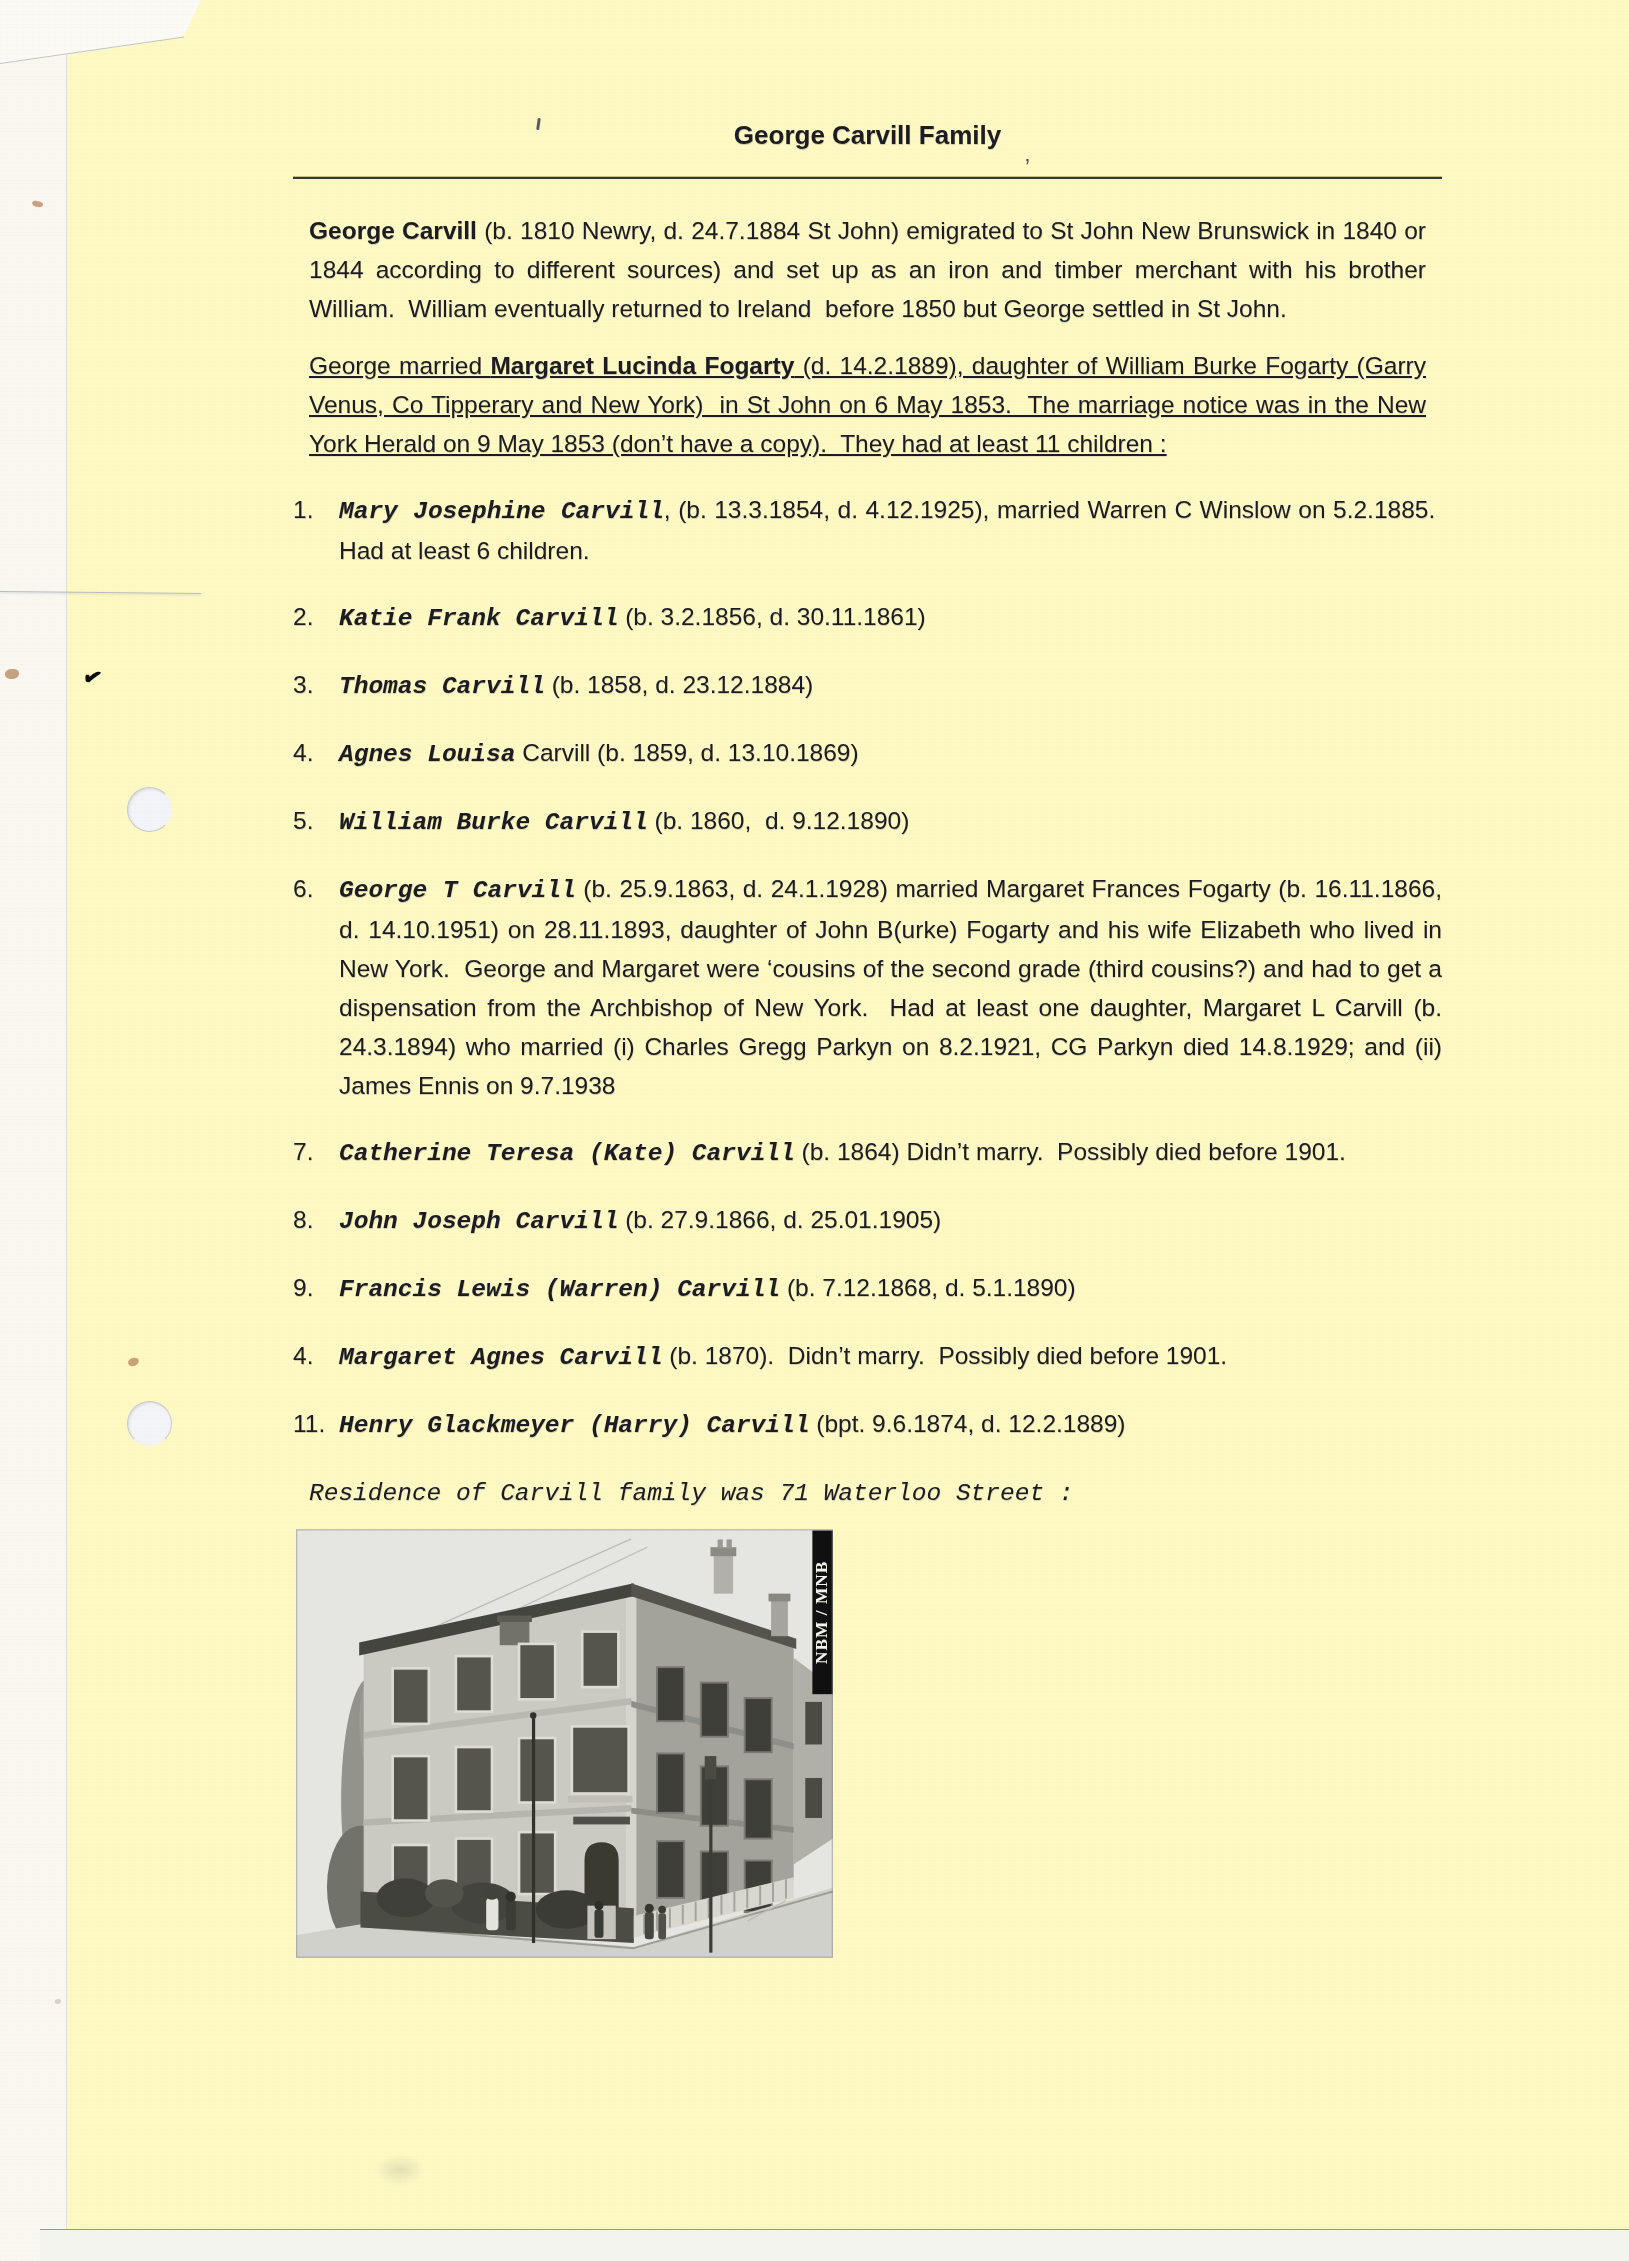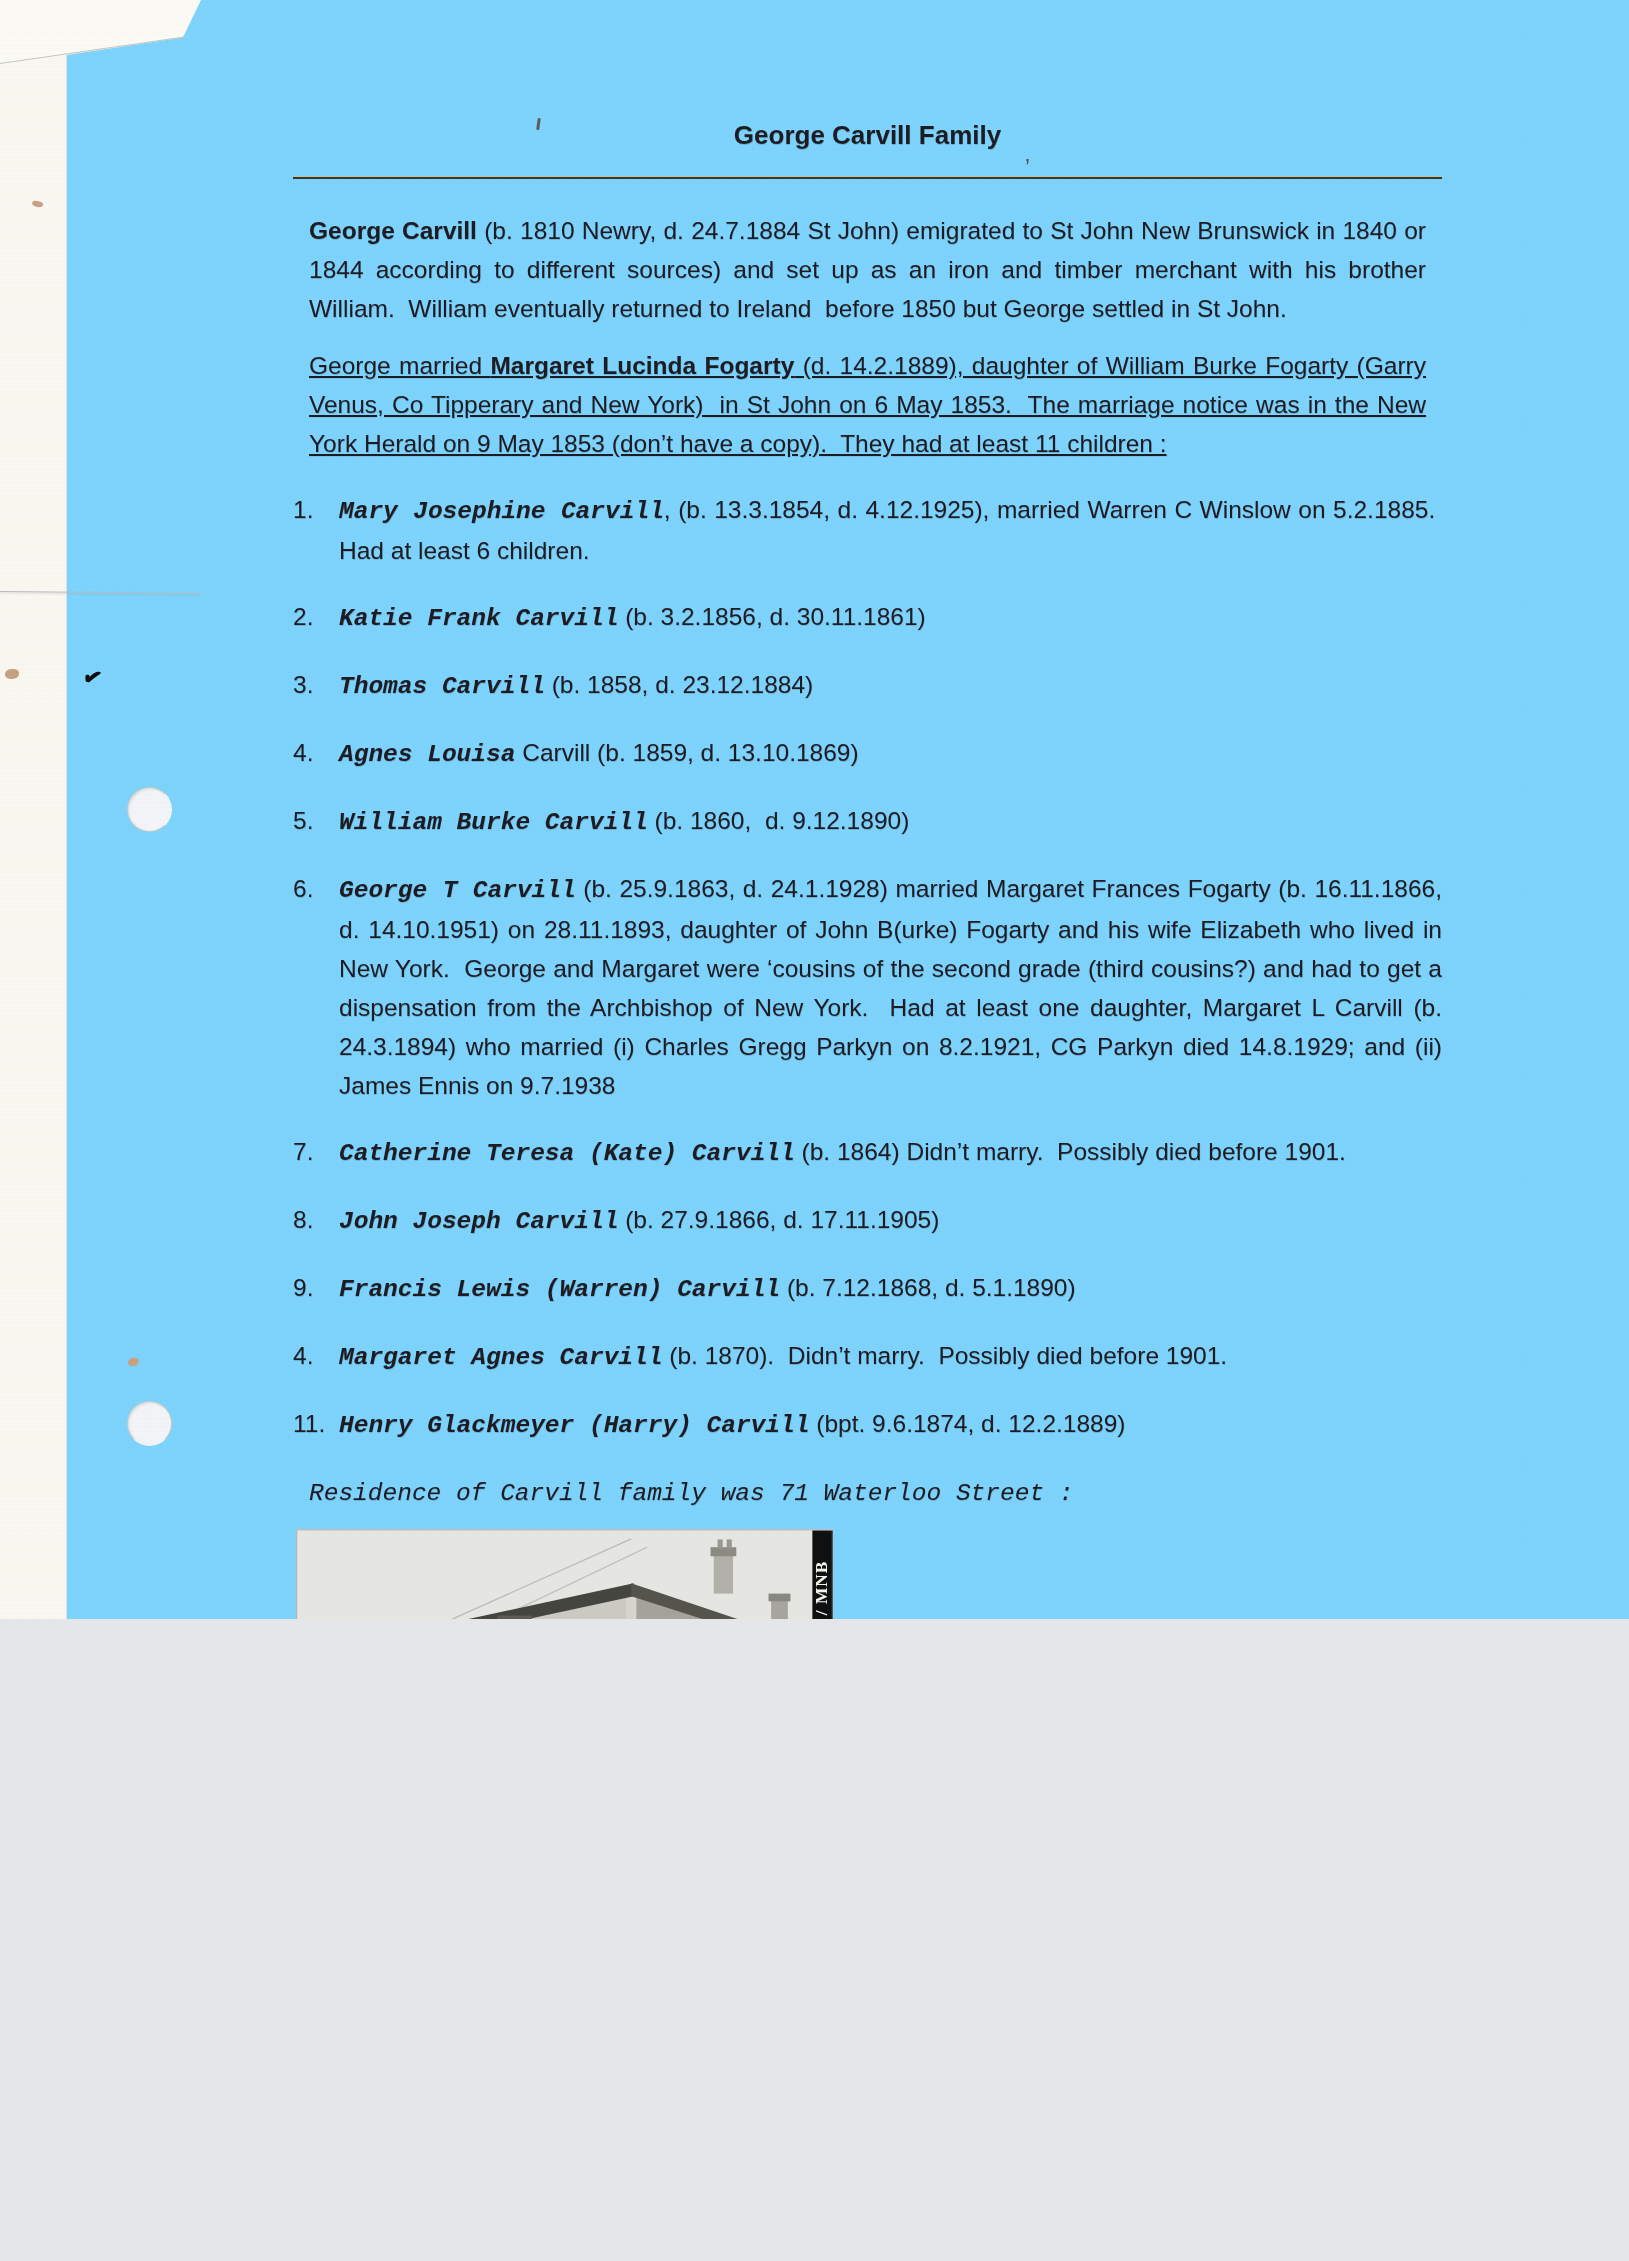--- a/index.html
+++ b/index.html
@@ -1,18 +1,18 @@
 <!DOCTYPE html>
 <html style="font-size:10.3px"><head>
 <meta charset="utf-8">
 <style>
   html,body{margin:0;padding:0;background:#e4e6ea;}
   .page{
-    position:relative; width:1630px; height:1619px;
-    background:#7dd3fc;
+    position:relative; width:1630px; height:2261px;
+    background:#fef9c3;
     font-family:"Liberation Sans", sans-serif;
     color:#1c1c22; overflow:hidden;
   }
   .paper-texture{
     position:absolute; inset:0;
     background:repeating-linear-gradient(0deg, rgba(100,115,150,0.015) 0 0.6px, transparent 0.6px 2.6px),
                repeating-linear-gradient(90deg, rgba(100,115,150,0.012) 0 0.6px, transparent 0.6px 3.2px);
     pointer-events:none;
   }
   .left-page-edge{
@@ -138,21 +138,21 @@
       <div class="child-item">
         <div class="num">6.</div>
         <div class="txt"><span class="b i">George T Carvill</span><span> (b. 25.9.1863, d. 24.1.1928) married Margaret Frances Fogarty (b. 16.11.1866, d. 14.10.1951) on 28.11.1893, daughter of John B(urke) Fogarty and his wife Elizabeth who lived in New York.&nbsp; George and Margaret were ‘cousins of the second grade (third cousins?) and had to get a dispensation from the Archbishop of New York.&nbsp; Had at least one daughter, Margaret L Carvill (b. 24.3.1894) who married (i) Charles Gregg Parkyn on 8.2.1921, CG Parkyn died 14.8.1929; and (ii) James Ennis on 9.7.1938</span></div>
       </div>
       <div class="child-item">
         <div class="num">7.</div>
         <div class="txt"><span class="b i">Catherine Teresa (Kate) Carvill</span><span> (b. 1864) Didn’t marry.&nbsp; Possibly died before 1901.</span></div>
       </div>
       <div class="child-item">
         <div class="num">8.</div>
-        <div class="txt"><span class="b i">John Joseph Carvill</span><span> (b. 27.9.1866, d. 17.11.1905)</span></div>
+        <div class="txt"><span class="b i">John Joseph Carvill</span><span> (b. 27.9.1866, d. 25.01.1905)</span></div>
       </div>
       <div class="child-item">
         <div class="num">9.</div>
         <div class="txt"><span class="b i">Francis Lewis (Warren) Carvill</span><span> (b. 7.12.1868, d. 5.1.1890)</span></div>
       </div>
       <div class="child-item">
         <div class="num">4.</div>
         <div class="txt"><span class="b i">Margaret Agnes Carvill</span><span> (b. 1870).&nbsp; Didn’t marry.&nbsp; Possibly died before 1901.</span></div>
       </div>
       <div class="child-item">

